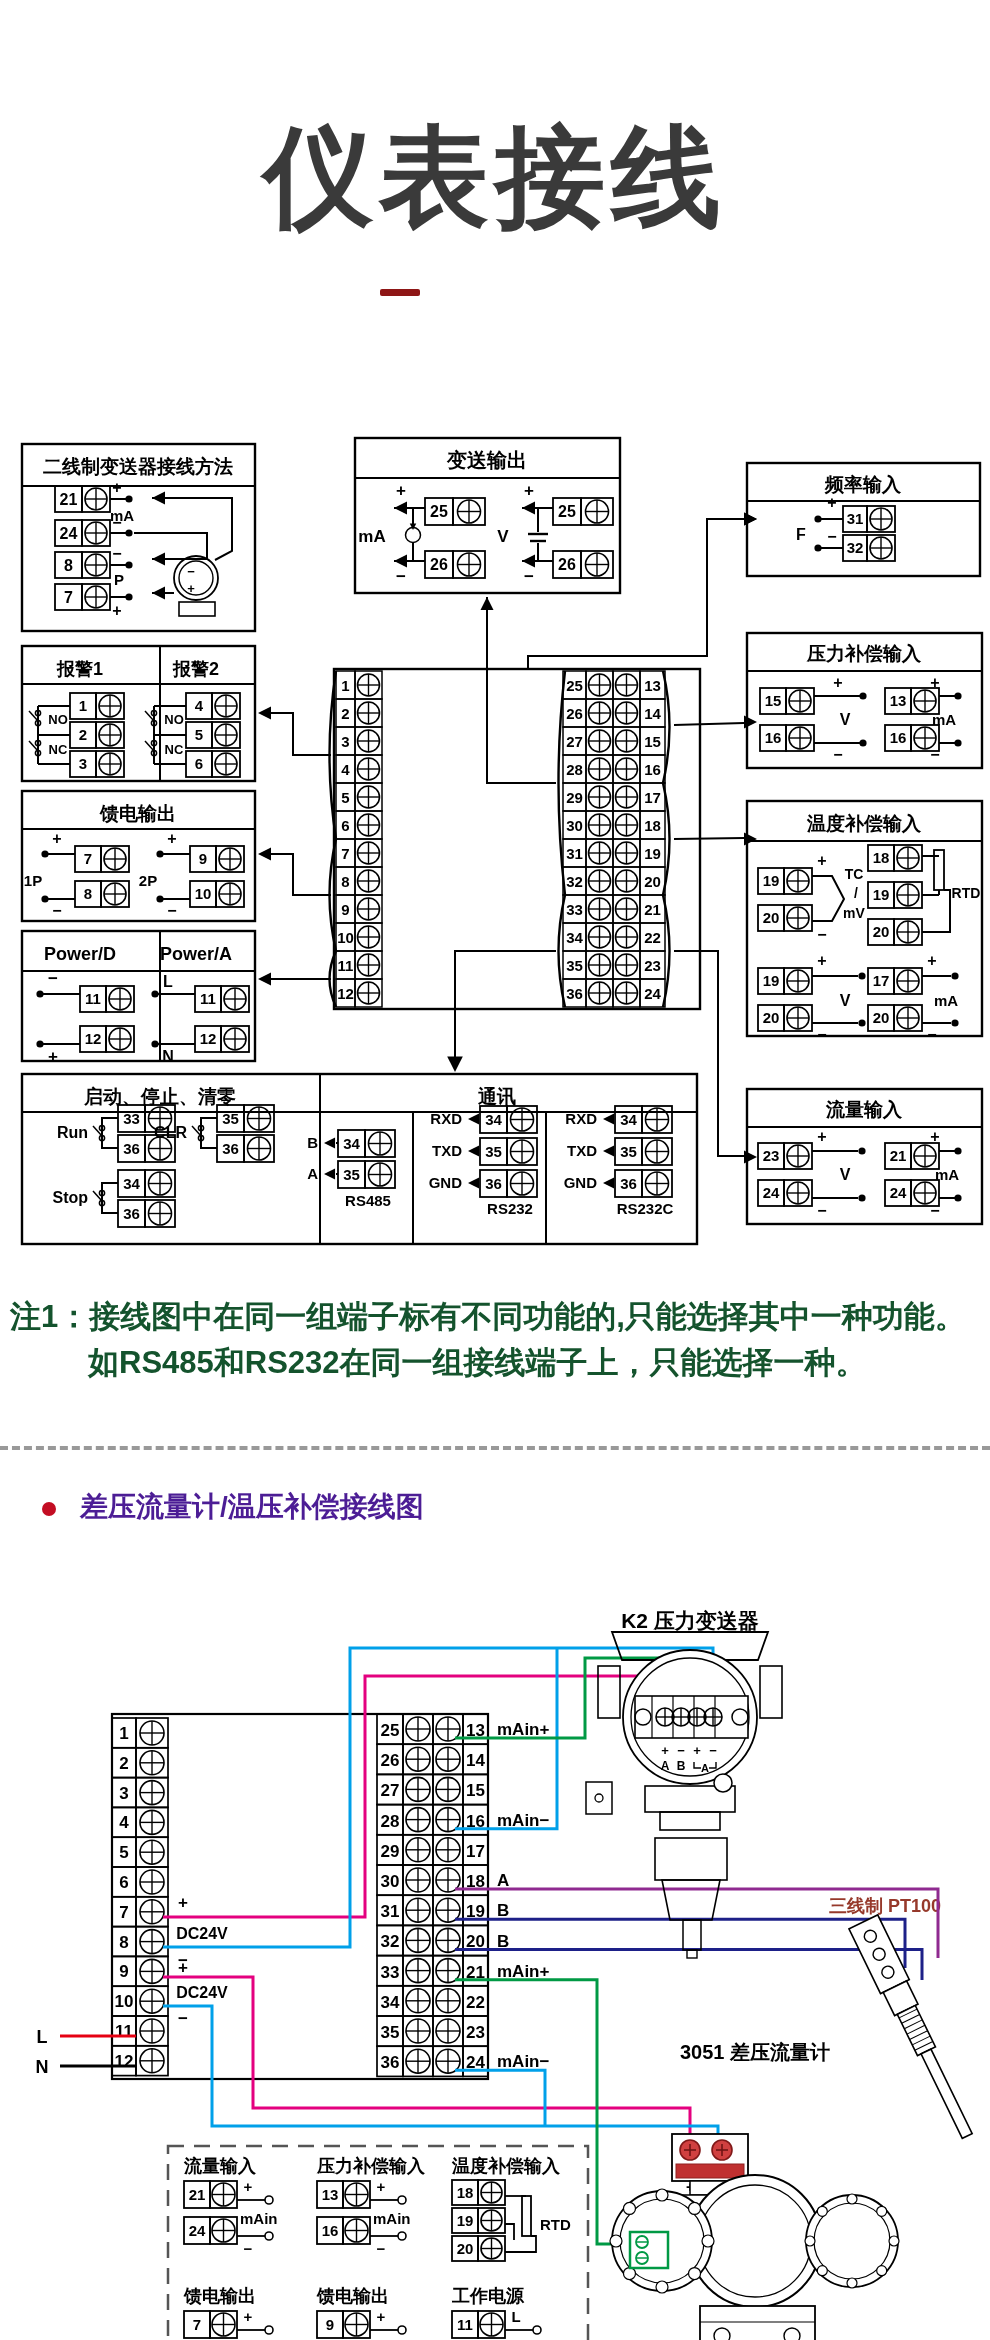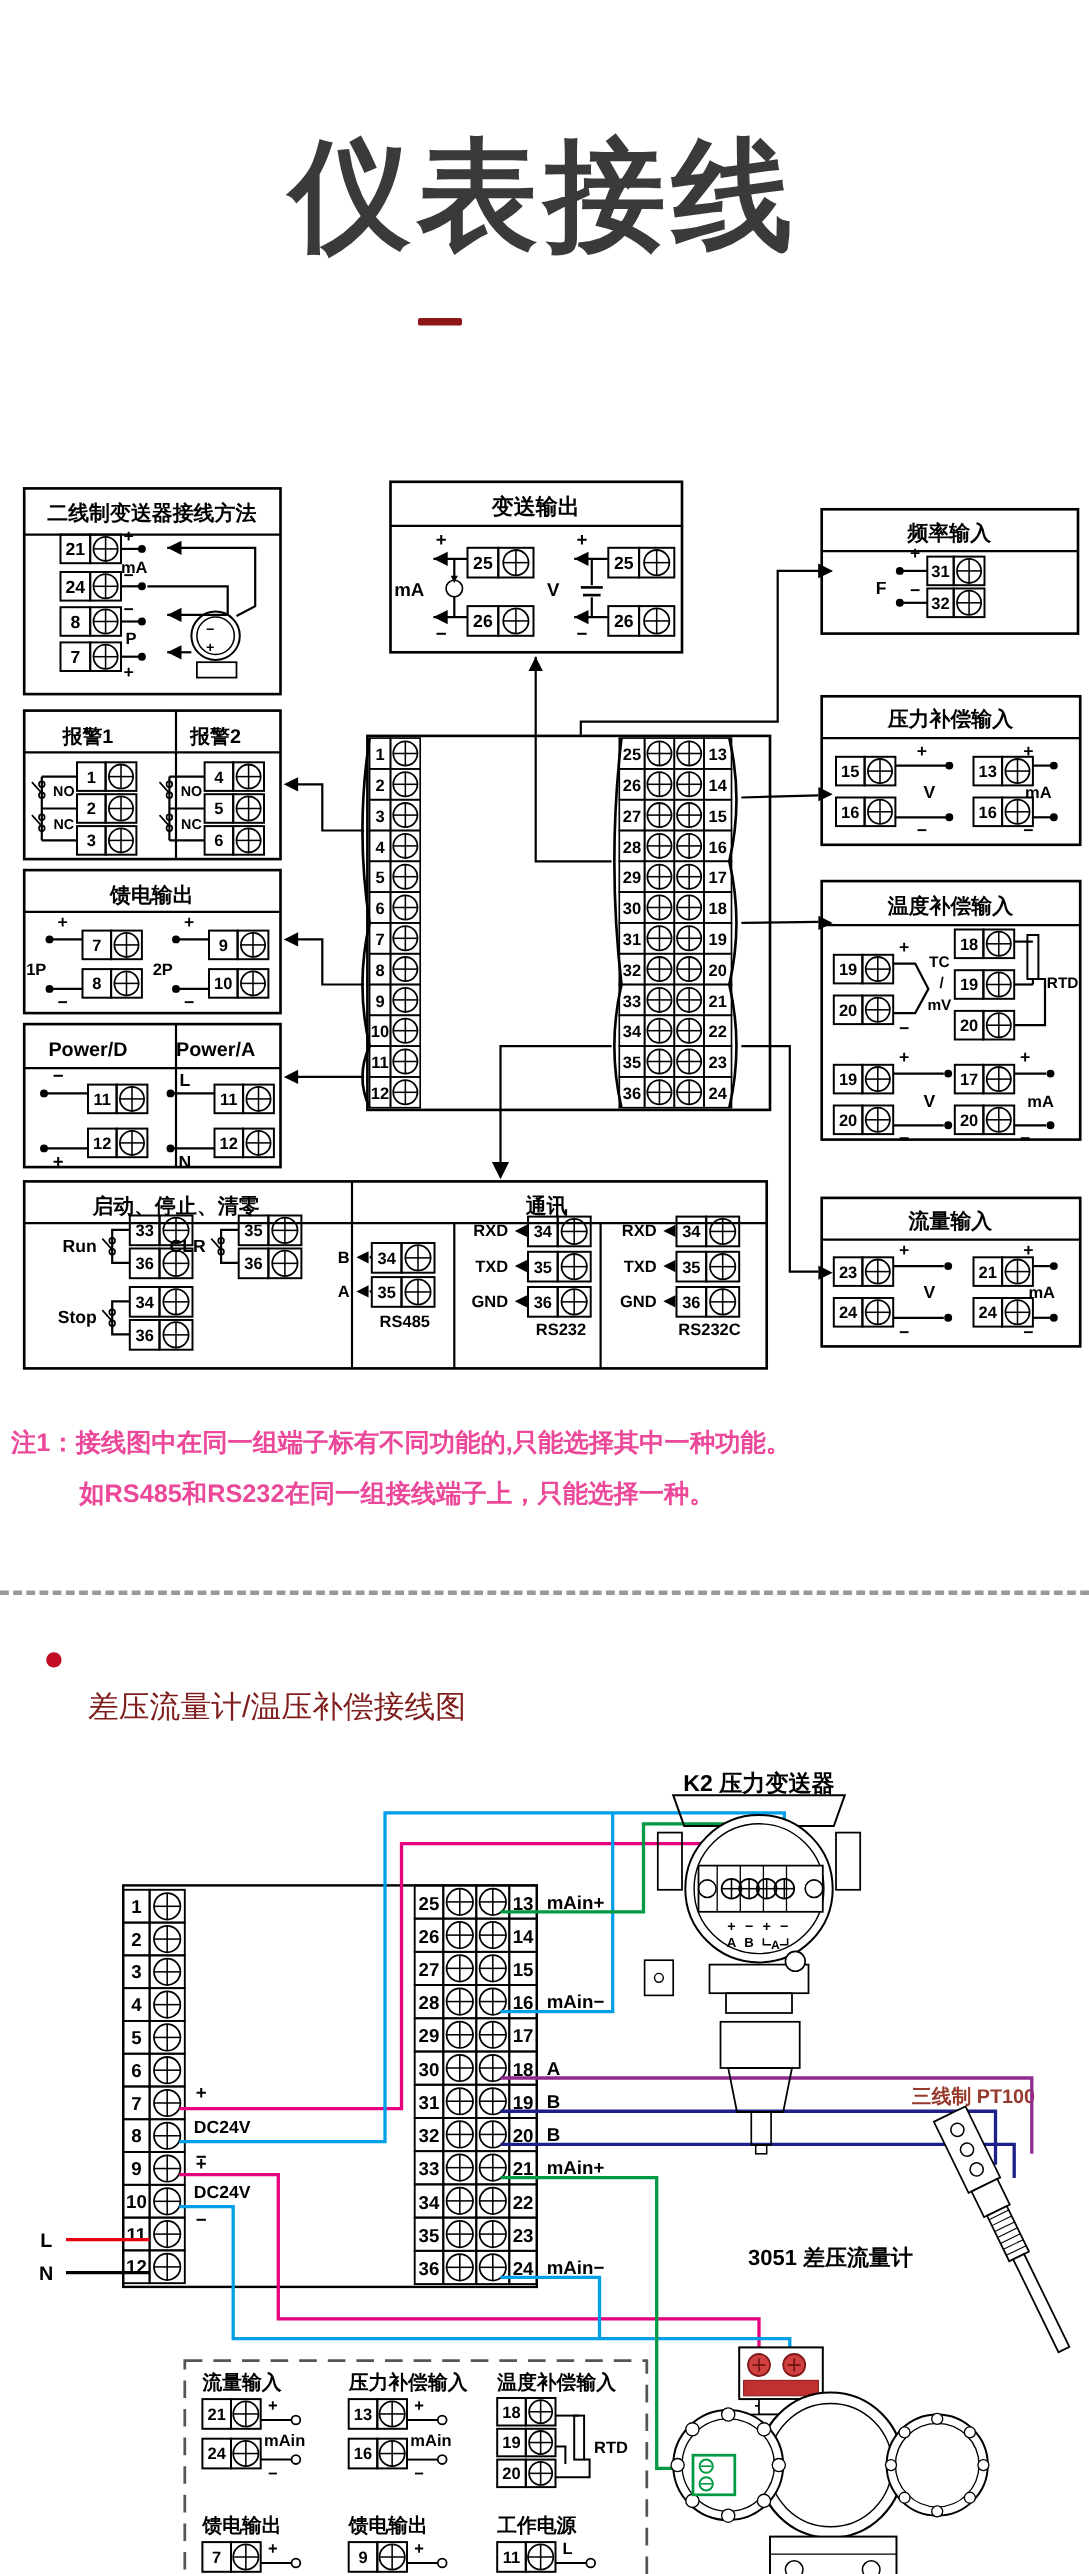--- a/index.html
+++ b/index.html
@@ -2,27 +2,27 @@
 <html><head>
 <meta charset="utf-8">
 <style>
   html,body{margin:0;padding:0;background:#fff;}
   #page{position:relative;width:990px;height:2340px;background:#ffffff;overflow:hidden;
         font-family:"Liberation Sans","DejaVu Sans",sans-serif;margin-top:46px;}
   #main-title{position:absolute;top:58px;left:0;width:990px;text-align:center;
         font-size:110px;font-weight:800;color:#3a3a3a;letter-spacing:6px;margin:0;}
   #title-dash{position:absolute;left:380px;top:243px;width:40px;height:7px;background:#8e1616;border-radius:2px;}
   #art{position:absolute;left:0;top:0;}
-  .note{position:absolute;left:10px;font-size:23px;font-weight:600;color:#ec4899;white-space:nowrap;}
+  .note{position:absolute;left:10px;font-size:31px;font-weight:600;color:#14532d;white-space:nowrap;}
   #note1a{top:1250px;}
-  #note1b{top:1296px;left:72px;}
+  #note1b{top:1296px;left:88px;}
   #note2{top:1340px;}
   #divider{position:absolute;left:0;top:1400px;width:990px;border-top:4px dashed #999;}
   #sec2-bullet{position:absolute;left:42px;top:1456px;width:14px;height:14px;border-radius:50%;background:#c30d23;}
-  #sec2-title{position:absolute;left:80px;top:1487px;font-size:28px;font-weight:400;color:#7f1d1d;margin:0;}
+  #sec2-title{position:absolute;left:80px;top:1442px;font-size:28px;font-weight:700;color:#4c1d95;margin:0;}
   #sec2-sub{position:absolute;left:80px;top:1496px;font-size:23px;font-weight:600;color:#111;}
   svg text{font-family:"Liberation Sans","DejaVu Sans",sans-serif;}
 </style>
 </head>
 <body>
 
 <div id="page">
   <h1 id="main-title">仪表接线</h1>
   <div id="title-dash"></div>
 

